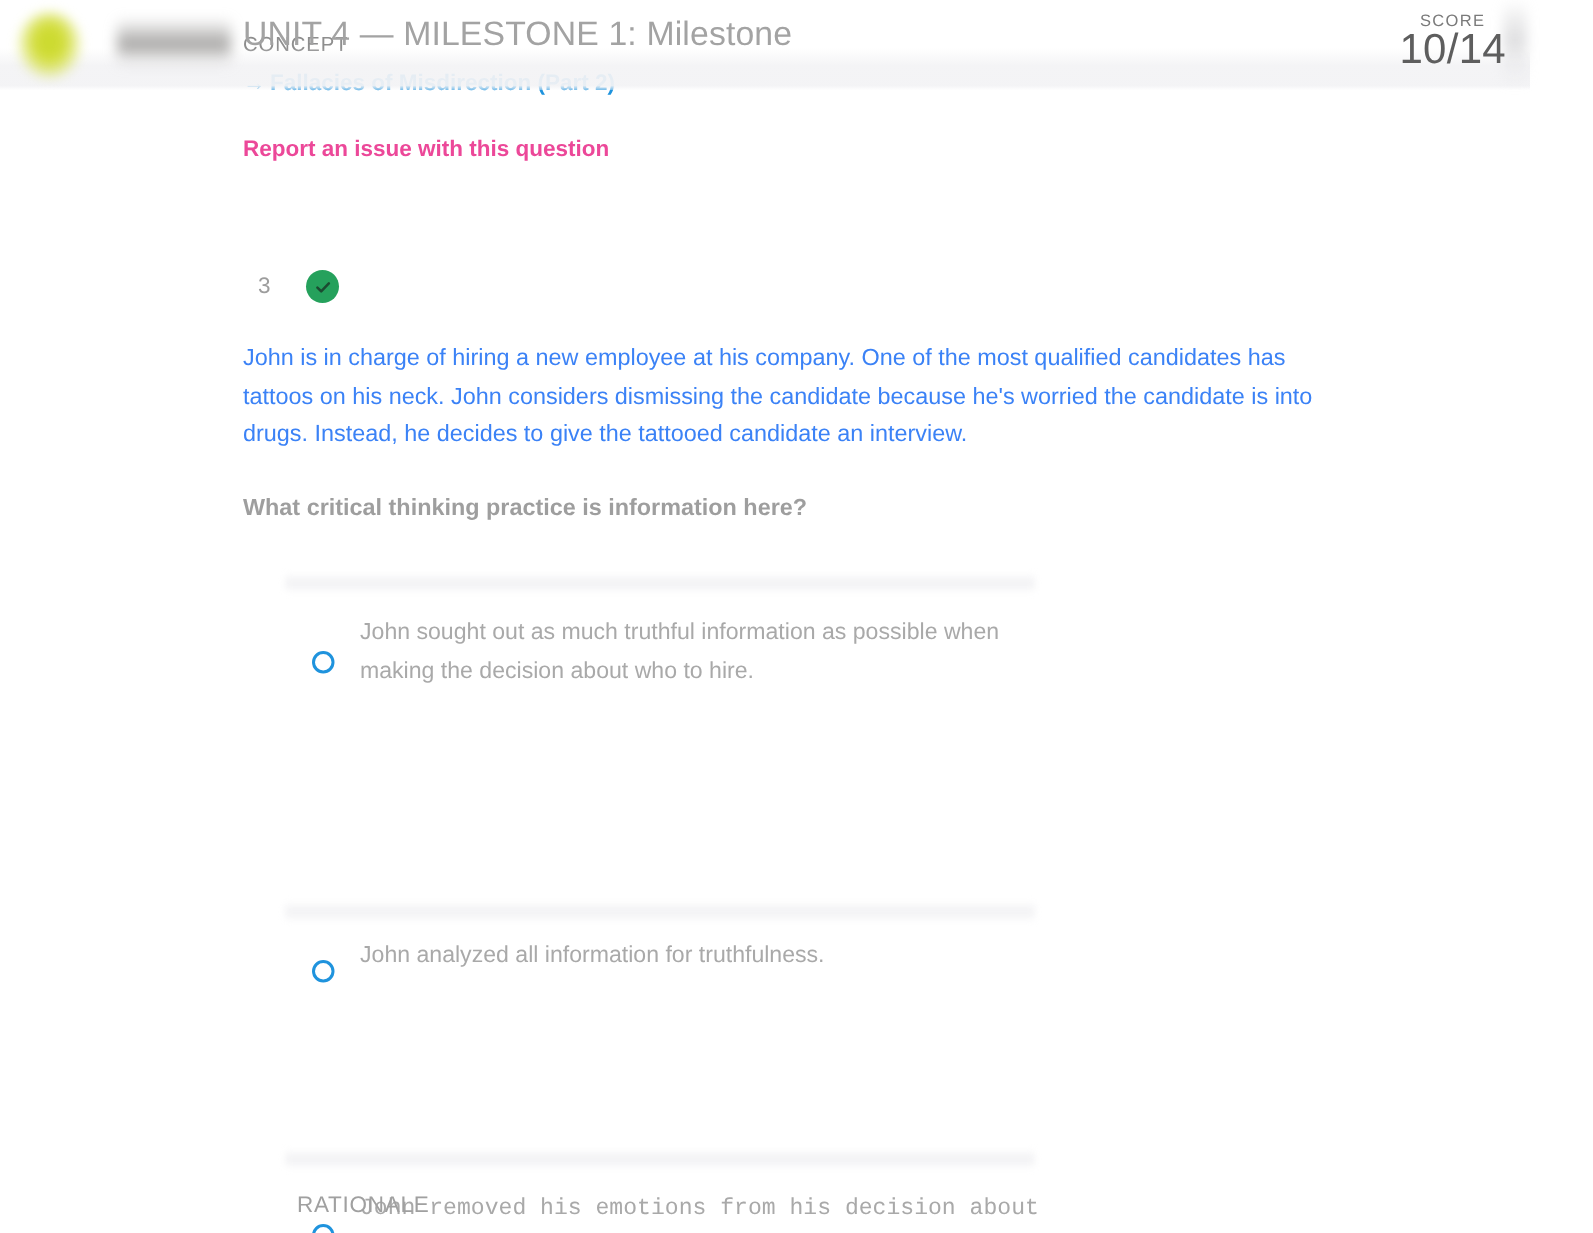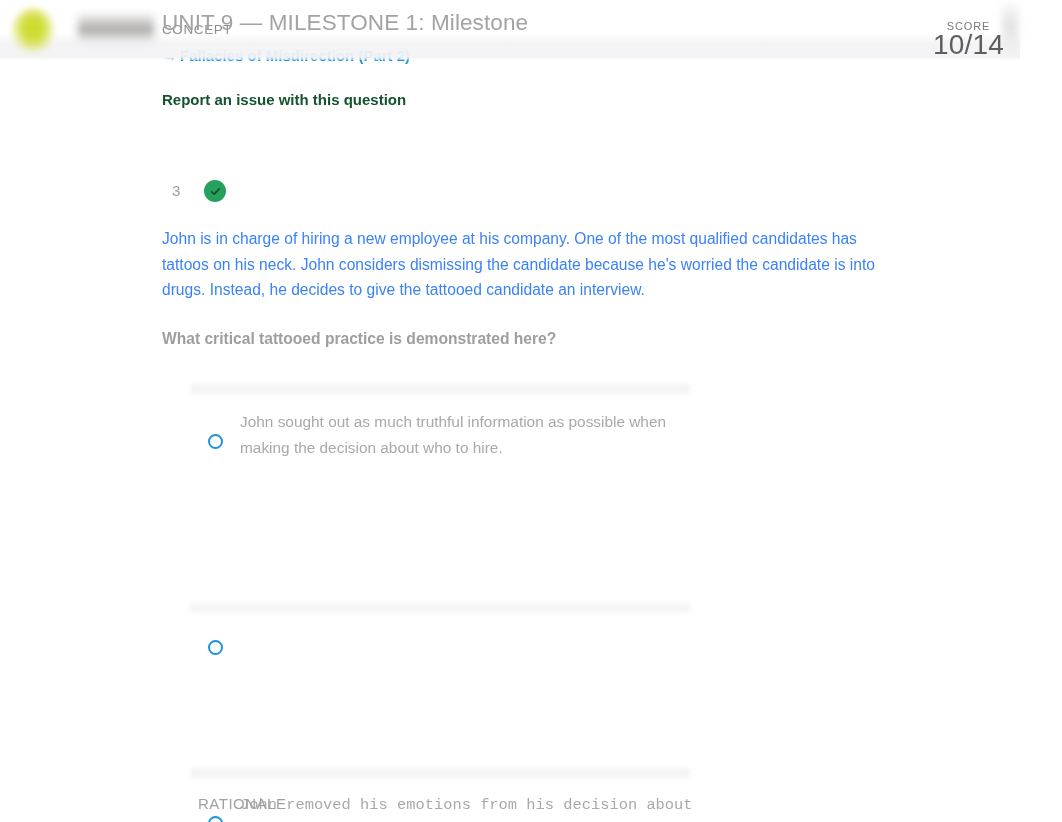--- a/index.html
+++ b/index.html
@@ -98,21 +98,20 @@
     z-index: 34;
   }
 
   .score-box {
     position: absolute;
     right: 58px;
     top: 8px;
     text-align: center;
     z-index: 34;
     color: #6f6f6f;
-    margin-top: 12px;
   }
   .score-label {
     font-size: 11px;
     letter-spacing: 0.9px;
     color: #7a7a7a;
     line-height: 13px;
   }
   .score-value {
     font-size: 28px;
     color: #5e5e5e;
@@ -153,21 +152,21 @@
     font-weight: normal;
     margin-right: 3px;
   }
 
   .report-link {
     position: absolute;
     left: 162px;
     top: 91px;
     font-size: 15px;
     font-weight: bold;
-    color: #14532d;
+    color: #ec4899;
     text-decoration: none;
     white-space: nowrap;
   }
 
   
   .question-head {
     position: absolute;
     left: 162px;
     top: 180px;
     width: 740px;
@@ -285,48 +284,49 @@
     <span class="question-number">3</span>
     <span class="check-badge">
       <svg width="13" height="13" viewBox="0 0 16 16" aria-hidden="true">
         <path d="M3.2 8.3 L6.3 11.3 L12.6 4.8" fill="none" stroke="#1b4b31" stroke-width="2.1" stroke-linecap="round" stroke-linejoin="round"></path>
       </svg>
     </span>
   </div>
 
   <div class="question-body">John is in charge of hiring a new employee at his company. One of the most qualified candidates has tattoos on his neck. John considers dismissing the candidate because he's worried the candidate is into drugs. Instead, he decides to give the tattooed candidate an interview.</div>
 
-  <div class="question-prompt">What critical tattooed practice is demonstrated here?</div>
+  <div class="question-prompt">What critical thinking practice is information here?</div>
 
   <div class="options" id="options-container">
       <div class="option" style="height: 110px;">
         <div class="option-bar" style="top: 10px;"></div>
         <span class="radio" style="top: 62px;"></span>
         <div class="option-text" style="top: 37px;">John sought out as much truthful information as possible when making the decision about who to hire.</div>
       </div>
       <div class="option" style="height: 82px;">
         <div class="option-bar" style="top: 119px;"></div>
         <span class="radio" style="top: 158px;"></span>
+        <div class="option-text" style="top: 142px;">John analyzed all information for truthfulness.</div>
       </div>
       <div class="option" style="height: 108px; font-family: Liberation Mono, monospace;">
         <div class="option-bar" style="top: 202px;"></div>
         <span class="radio" style="top: 252px;"></span>
         <div class="option-text" style="top: 228px;">John removed his emotions from his decision about how to hire.</div>
       </div>
       <div class="option" style="height: 90px;"></div>
     </div>
 
   <div class="rationale-label">RATIONALE</div>
 </div>
 
 <div class="sticky-header">
   <div class="sticky-header-inner"></div>
 </div>
 <div class="brand-logo"></div>
 <div class="brand-wordmark"></div>
 <div class="header-right-blob"></div>
 
-<div class="milestone-title">UNIT 9 — MILESTONE 1: Milestone</div>
+<div class="milestone-title">UNIT 4 — MILESTONE 1: Milestone</div>
 
 <div class="score-box">
   <div class="score-label">SCORE</div>
   <div class="score-value">10/14</div>
 </div>
 
 </body></html>

